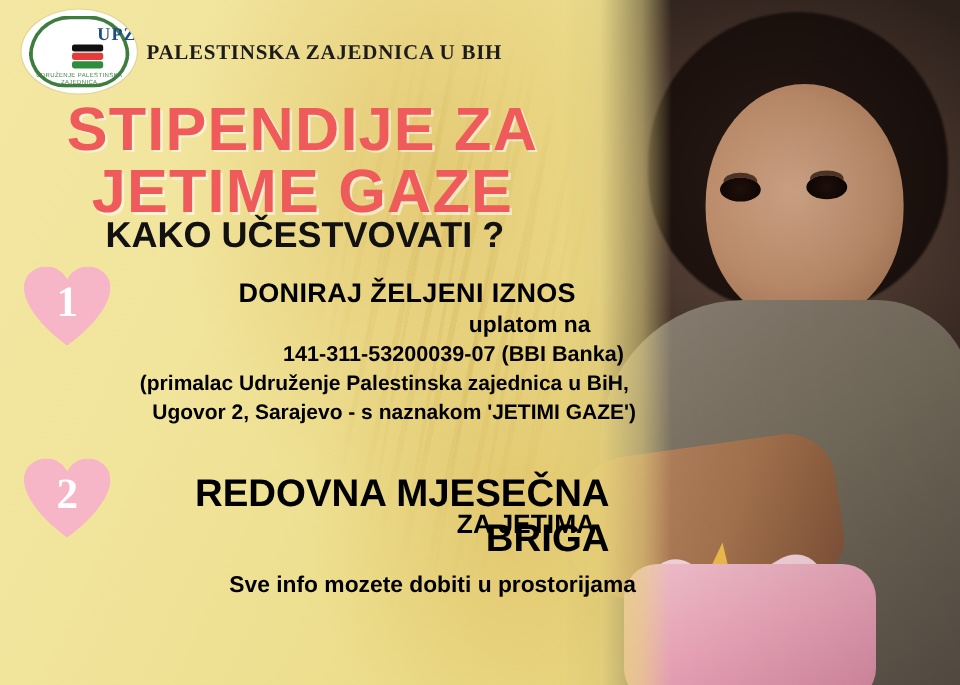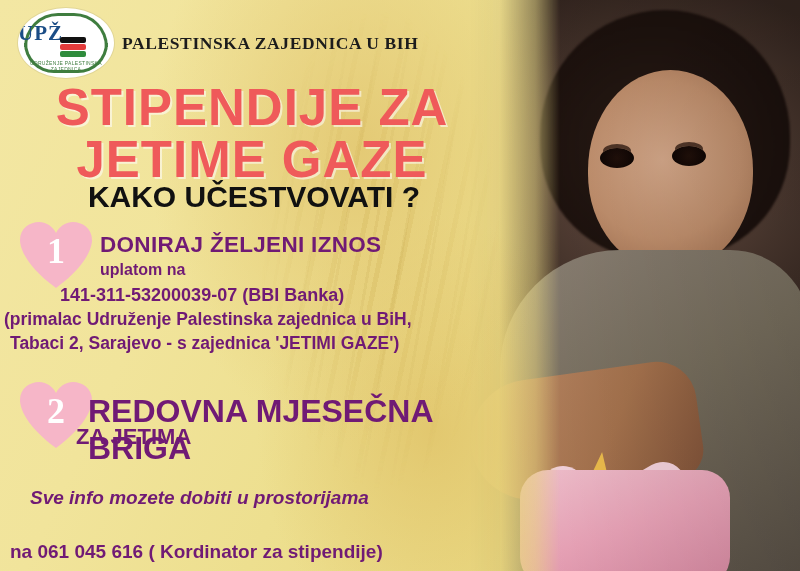--- a/index.html
+++ b/index.html
@@ -145,24 +145,24 @@
     left: 6px; bottom: 5px;
     width: 84px; height: 30px;
     border-radius: 0 0 42px 42px;
     border: 3px solid #3f7d3f;
     border-top: none;
     box-sizing: border-box;
   }
   .logo-text {
     position: absolute;
     left: 0; right: 0; top: 13px;
-    text-align: left;
+    text-align: right;
     font-family: "Liberation Serif", serif;
     font-weight: bold;
-    font-size: 21px;
+    font-size: 15px;
     letter-spacing: 1px;
     color: #1b4d86;
   }
   .logo-flag {
     position: absolute;
     left: 42px; top: 29px;
     width: 26px; height: 22px;
   }
   .logo-flag i {
     position: absolute;
@@ -237,33 +237,33 @@
     color: #ffffff;
   }
   .heart.h1 { left: 20px; top: 222px; }
   .heart.h2 { left: 20px; top: 382px; }
 
   
   .step-head {
     position: absolute;
     font-family: "Liberation Sans", sans-serif;
     font-weight: bold;
-    color: #701a75;
-    text-align: left;
+    color: #000000;
+    text-align: right;
   }
   .s1-title { left: 100px; top: 232px; width: 380px; font-size: 22.5px; letter-spacing: 0.3px; }
-  .s1-l2    { left: 100px; top: 261px; width: 380px; font-size: 16px; }
+  .s1-l2    { left: 112px; top: 261px; width: 380px; font-size: 19px; }
   .s1-l3    { left: 60px;  top: 285px; width: 460px; font-size: 18px; }
   .s1-l4    { left: 4px;  top: 309px; width: 520px; font-size: 17.5px; }
   .s1-l5    { left: 10px;  top: 333px; width: 520px; font-size: 17.5px; }
 
   .s2-title { left: 88px; top: 393px; width: 420px; font-size: 32px; }
   .s2-l2    { left: 76px; top: 424px; width: 420px; font-size: 22px; }
   .s2-l3    { left: 60px; top: 459px; width: 450px; font-size: 19px; }
-  .s2-l4    { left: 30px; top: 487px; width: 500px; font-size: 19px; font-style: italic; }
+  .s2-l4    { left: 30px; top: 477px; width: 500px; font-size: 19px; }
   .s2-l5    { left: 10px; top: 515px; width: 530px; font-size: 19px; }
   .s2-l6    { left: 10px; top: 541px; width: 530px; font-size: 19px; }
 </style>
 </head>
 <body>
 
 <div class="poster">
 
   <div class="photo">
     <div class="photo-child-head"></div>
@@ -302,24 +302,23 @@
   <div class="subtitle">KAKO UČESTVOVATI ?</div>
 
   <div class="heart h1">
     <div class="hs"></div>
     <div class="num">1</div>
   </div>
   <div class="step-head s1-title">DONIRAJ ŽELJENI IZNOS</div>
   <div class="step-head s1-l2">uplatom na</div>
   <div class="step-head s1-l3">141-311-53200039-07 (BBI Banka)</div>
   <div class="step-head s1-l4">(primalac Udruženje Palestinska zajednica u BiH,</div>
-  <div class="step-head s1-l5">Tabaci 2, Sarajevo - s zajednica 'JETIMI GAZE')</div>
+  <div class="step-head s1-l5">Ugovor 2, Sarajevo - s naznakom 'JETIMI GAZE')</div>
 
   <div class="heart h2">
     <div class="hs"></div>
     <div class="num">2</div>
   </div>
   <div class="step-head s2-title">REDOVNA MJESEČNA BRIGA</div>
   <div class="step-head s2-l2">ZA JETIMA</div>
   <div class="step-head s2-l4">Sve info mozete dobiti u prostorijama</div>
-  <div class="step-head s2-l6">na 061 045 616 ( Kordinator za stipendije)</div>
 
 </div>
 
 </body></html>

